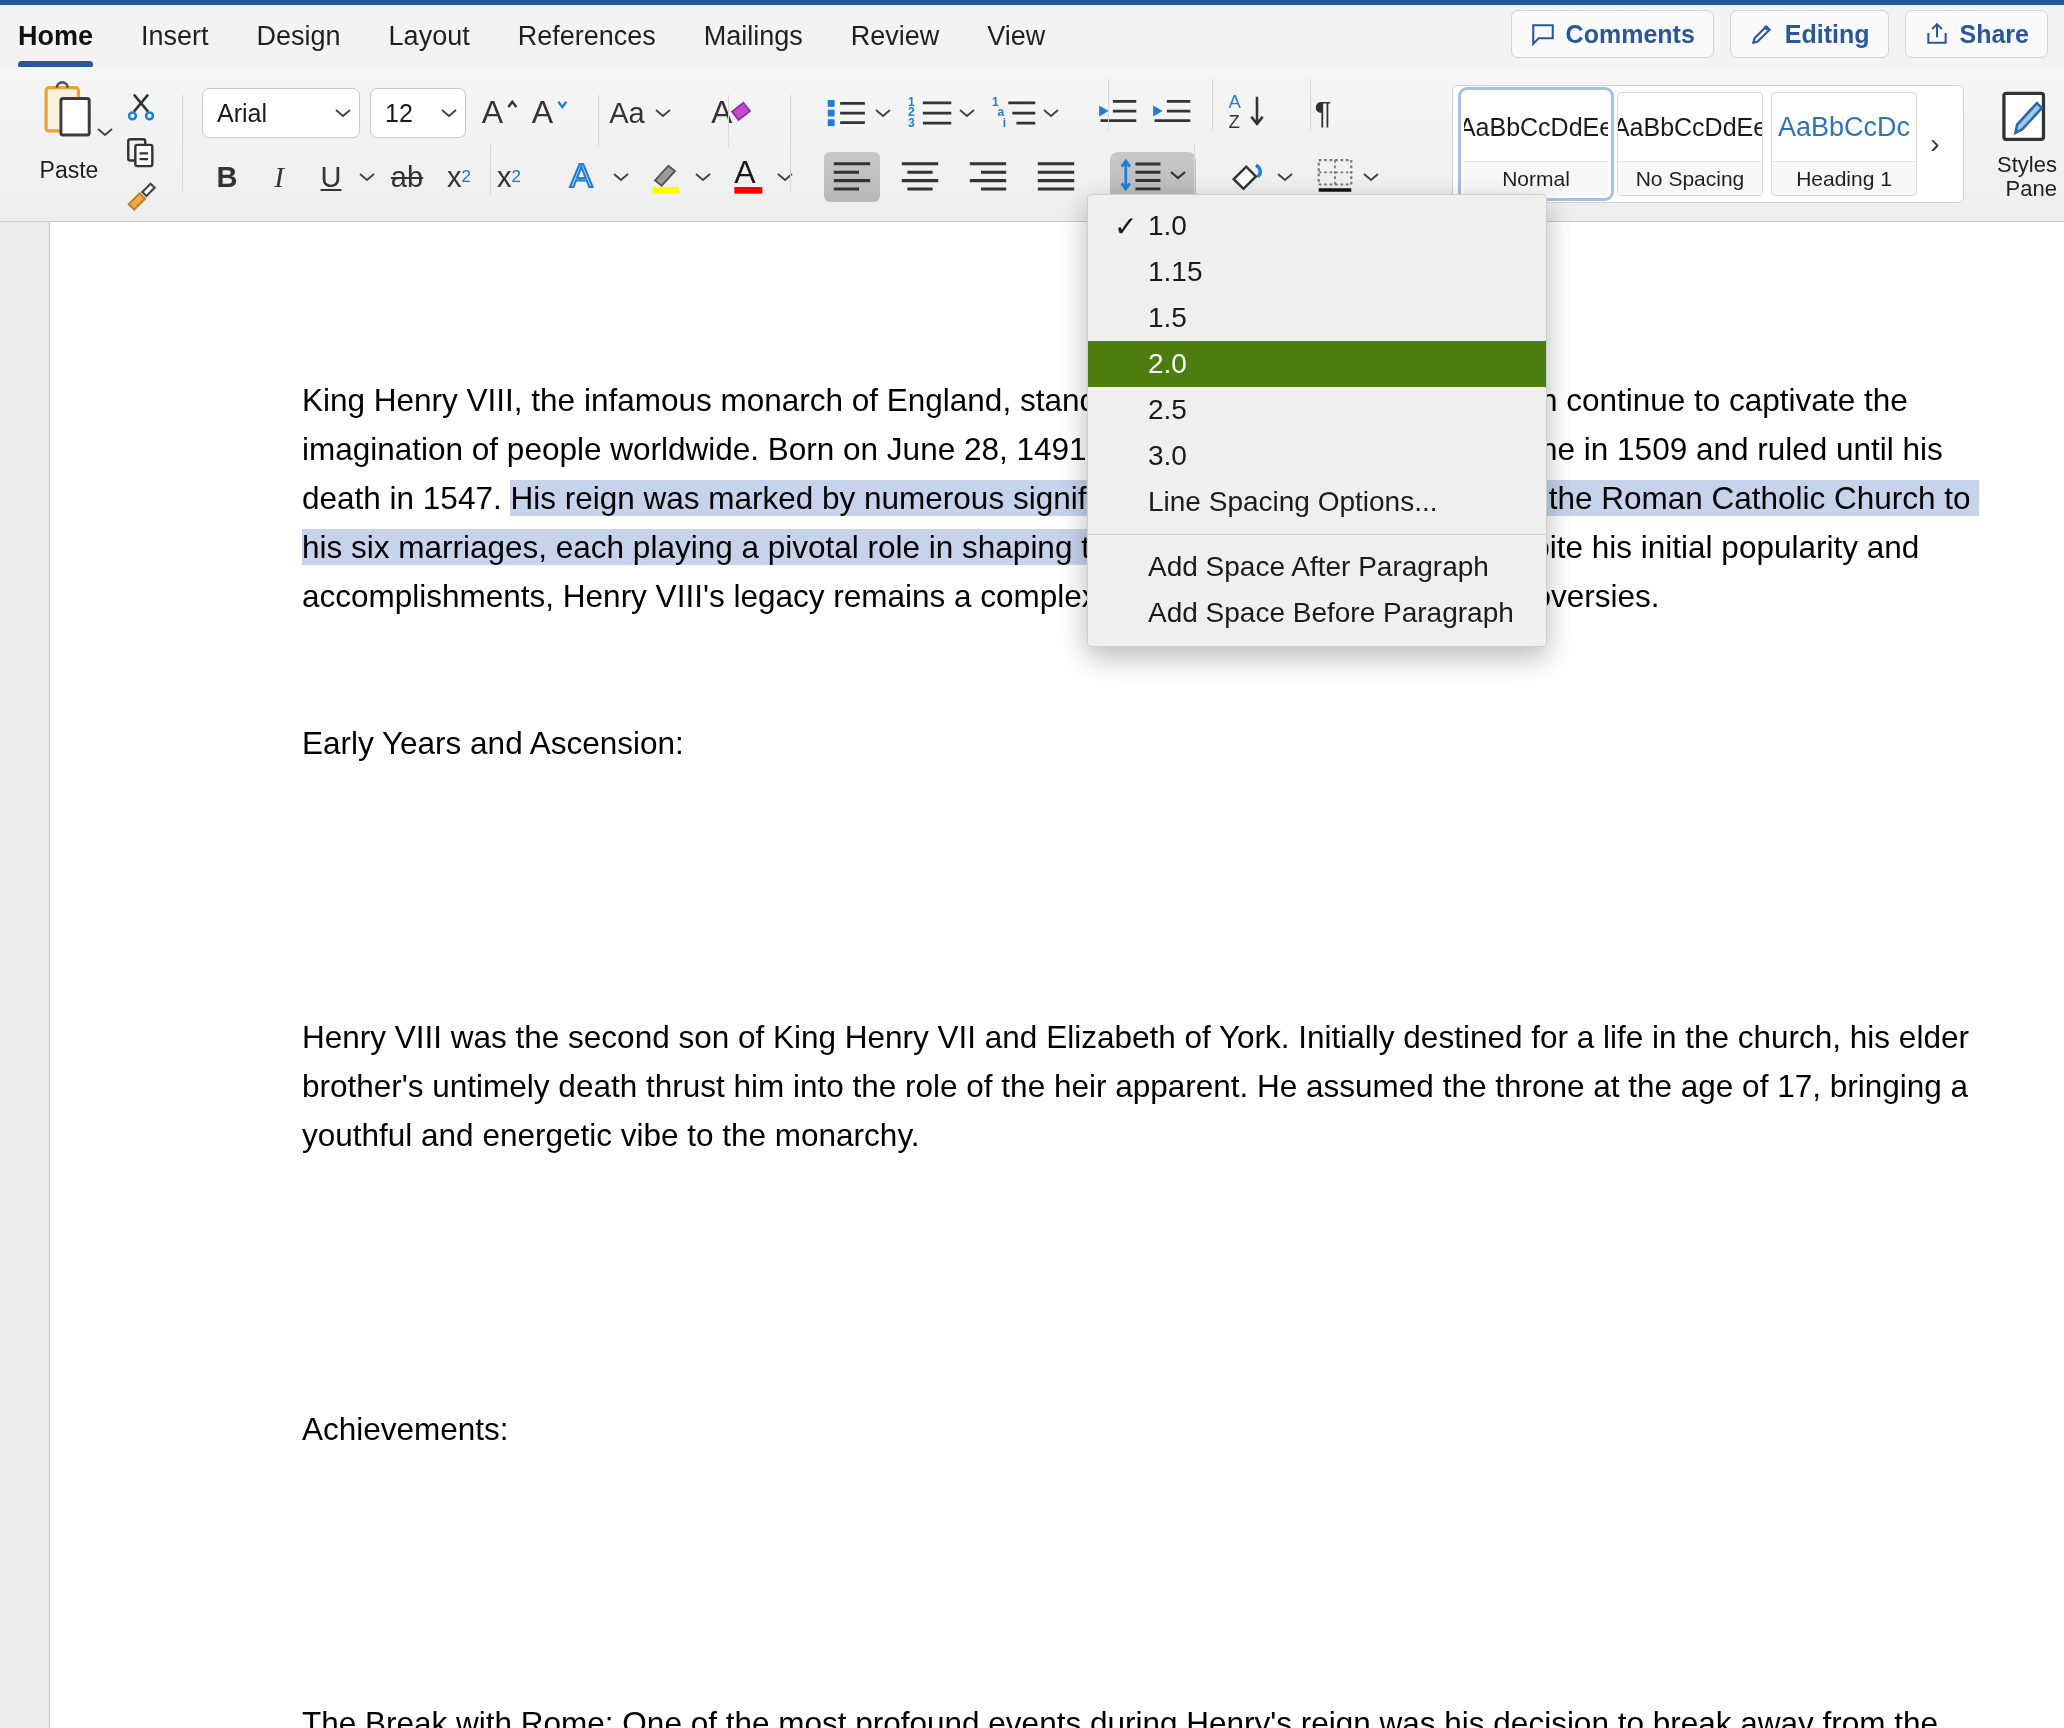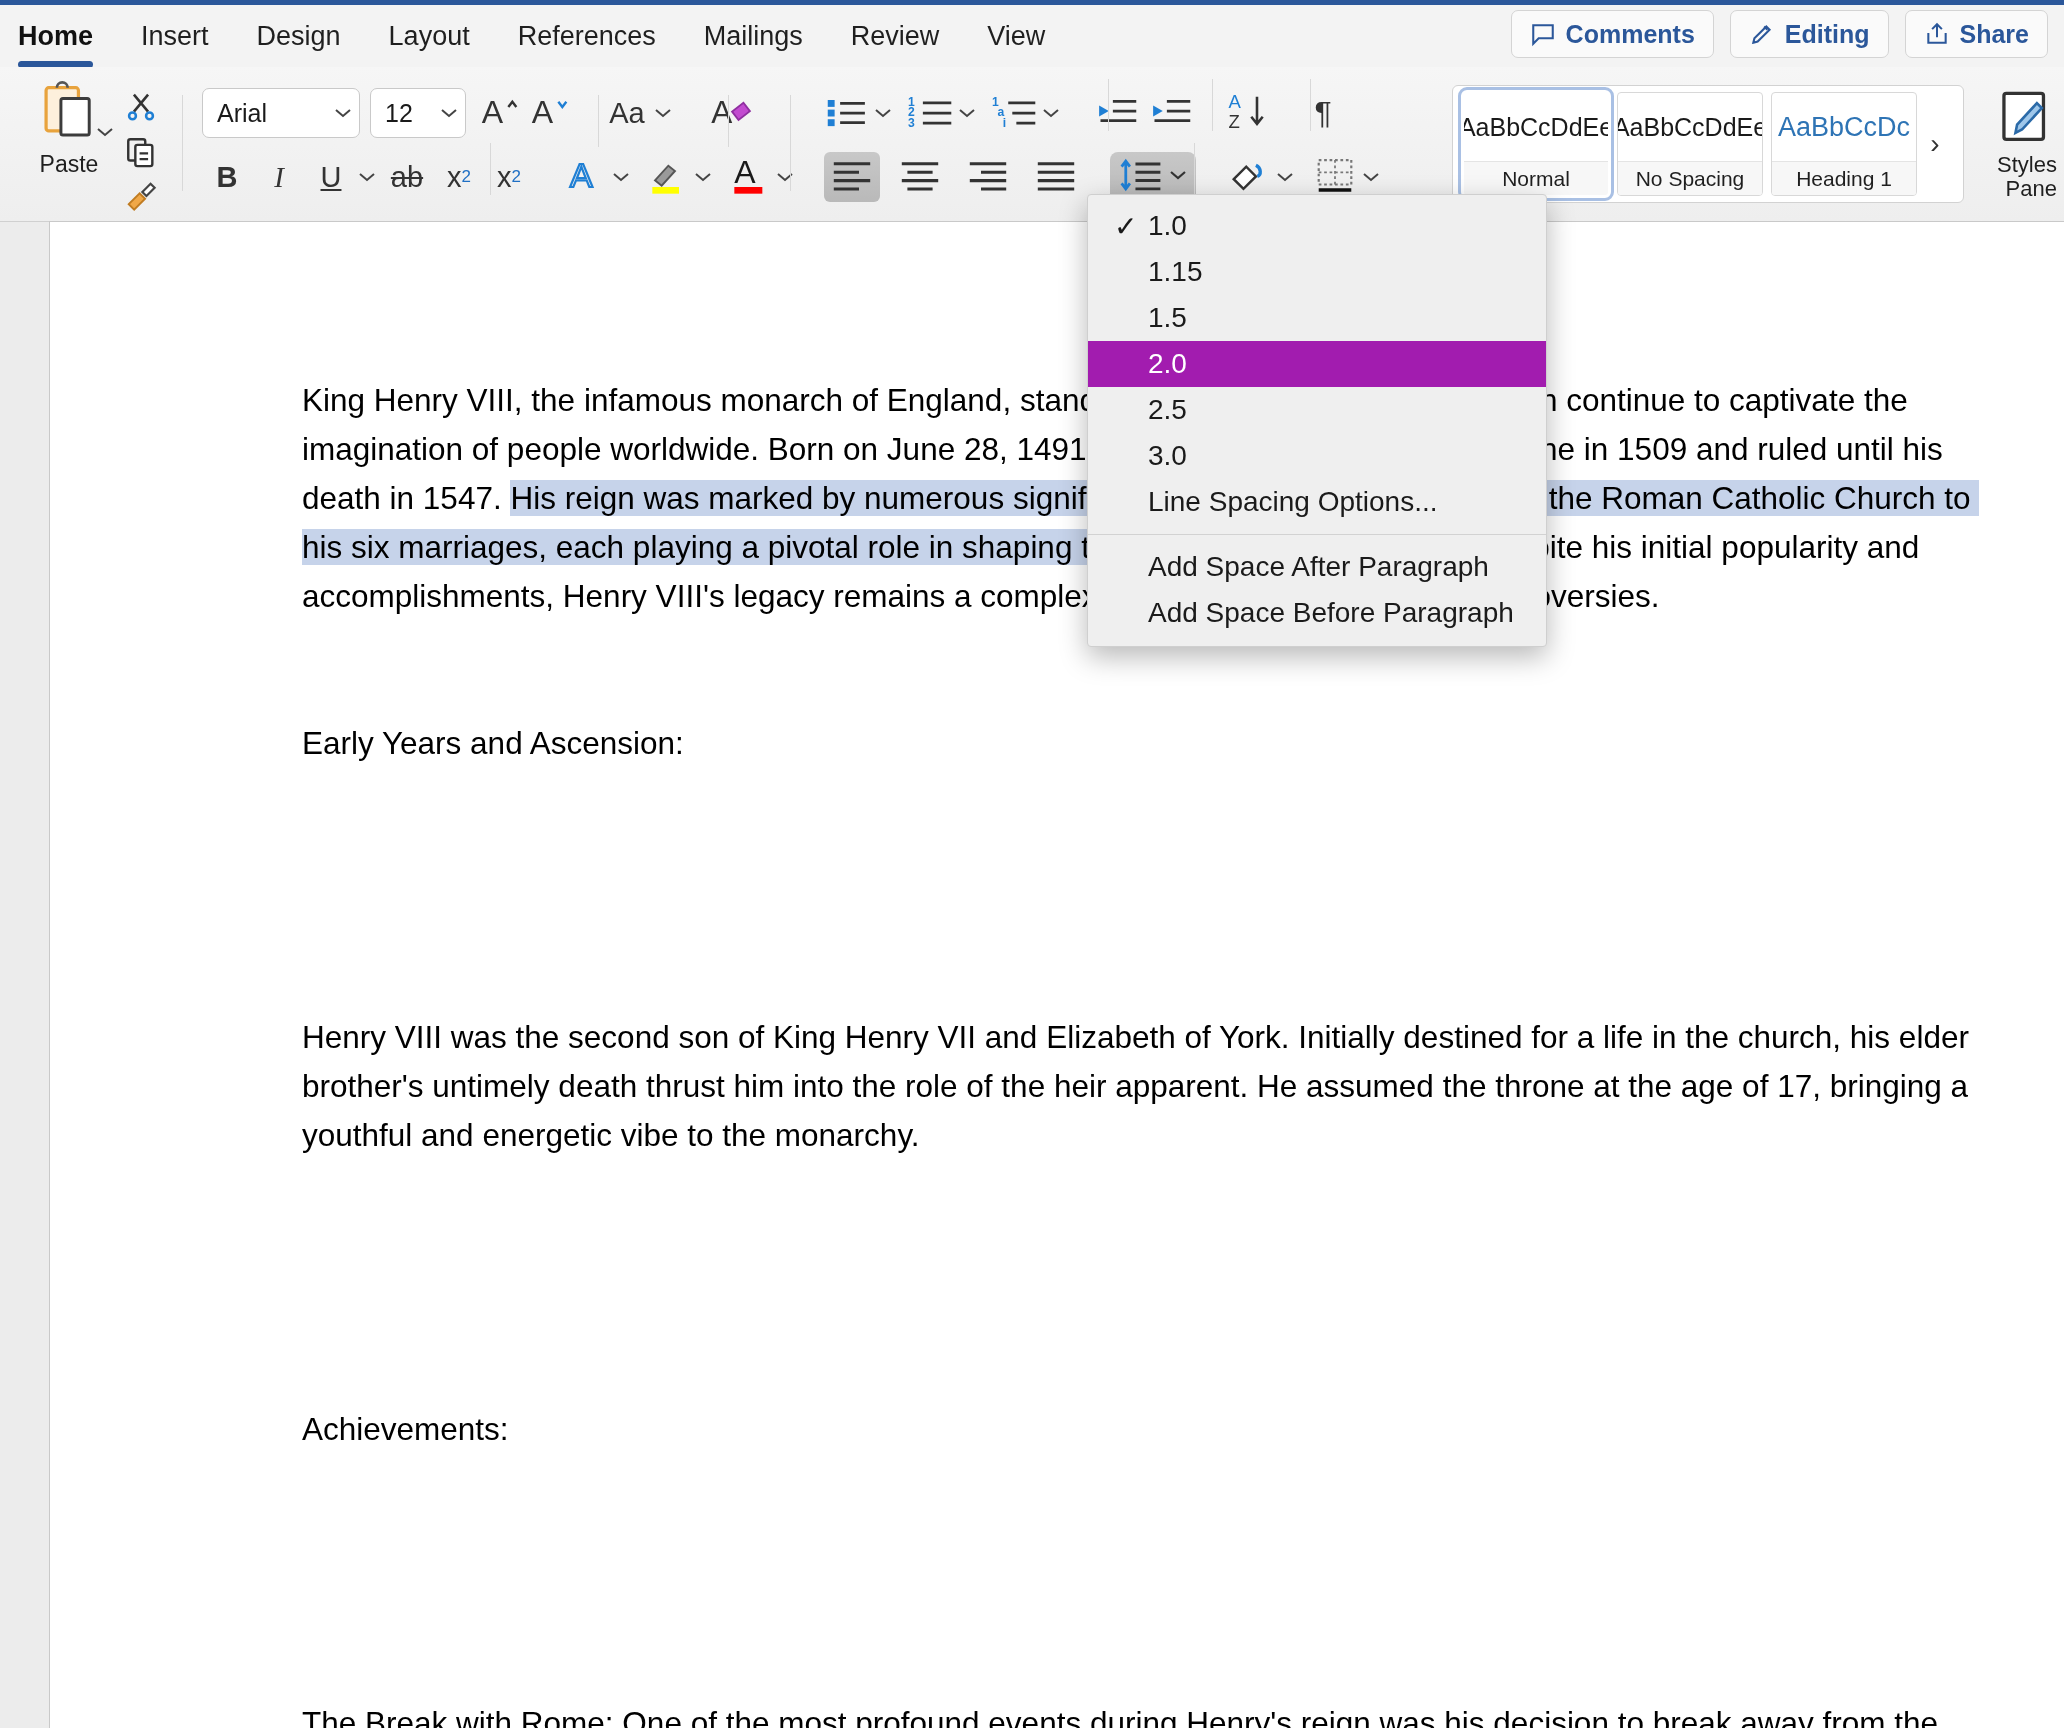--- a/index.html
+++ b/index.html
@@ -68,21 +68,21 @@
     color: #333;
   }
   .icobtn.on { background: linear-gradient(180deg,#c8c8c8,#b9b9b9); }
   .caret { width: 26px; height: 50px; display:flex; align-items:center; justify-content:center; cursor: pointer; }
   .caret svg { display:block; }
 
   .paste-wrap {
     position: absolute; left: 14px; top: 14px; width: 110px;
     display: flex; flex-direction: column; align-items: center; cursor: pointer;
   }
-  .paste-label { font-size: 23px; color: #1f1f1f; margin-top: 4px; }
+  .paste-label { font-size: 23px; color: #1f1f1f; margin-top: 10px; }
 
   .fontbox {
     height: 50px; background: #fff; border: 1px solid #c9c9c9; border-radius: 7px;
     display: flex; align-items: center; justify-content: space-between;
     padding: 0 6px 0 14px; font-size: 25px; color: #1a1a1a; cursor: pointer;
   }
   .fontname { width: 158px; }
   .fontsize { width: 96px; }
 
   .bold { font-weight: bold; font-size: 29px; }
@@ -144,21 +144,21 @@
     position: absolute; left: 1087px; top: 194px; width: 460px;
     background: #efefef; border: 1px solid #cfcfcf; border-radius: 4px;
     box-shadow: 0 10px 28px rgba(0,0,0,.28);
     padding: 8px 0 10px 0; z-index: 50;
   }
   .dd-item {
     height: 46px; display: flex; align-items: center;
     font-size: 28px; color: #1a1a1a; padding-left: 26px; cursor: pointer;
   }
   .dd-item .chk { width: 34px; display:inline-block; font-size: 28px; }
-  .dd-item.sel { background: #a21caf; color: #fff; }
+  .dd-item.sel { background: #4d7c0f; color: #fff; }
   .dd-sep { height: 1px; background: #d2d2d2; margin: 9px 0 9px 0; }
 </style>
 </head>
 <body>
 
 <div id="app">
 
   <div class="top-accent"></div>
 
   <div class="tabbar">

